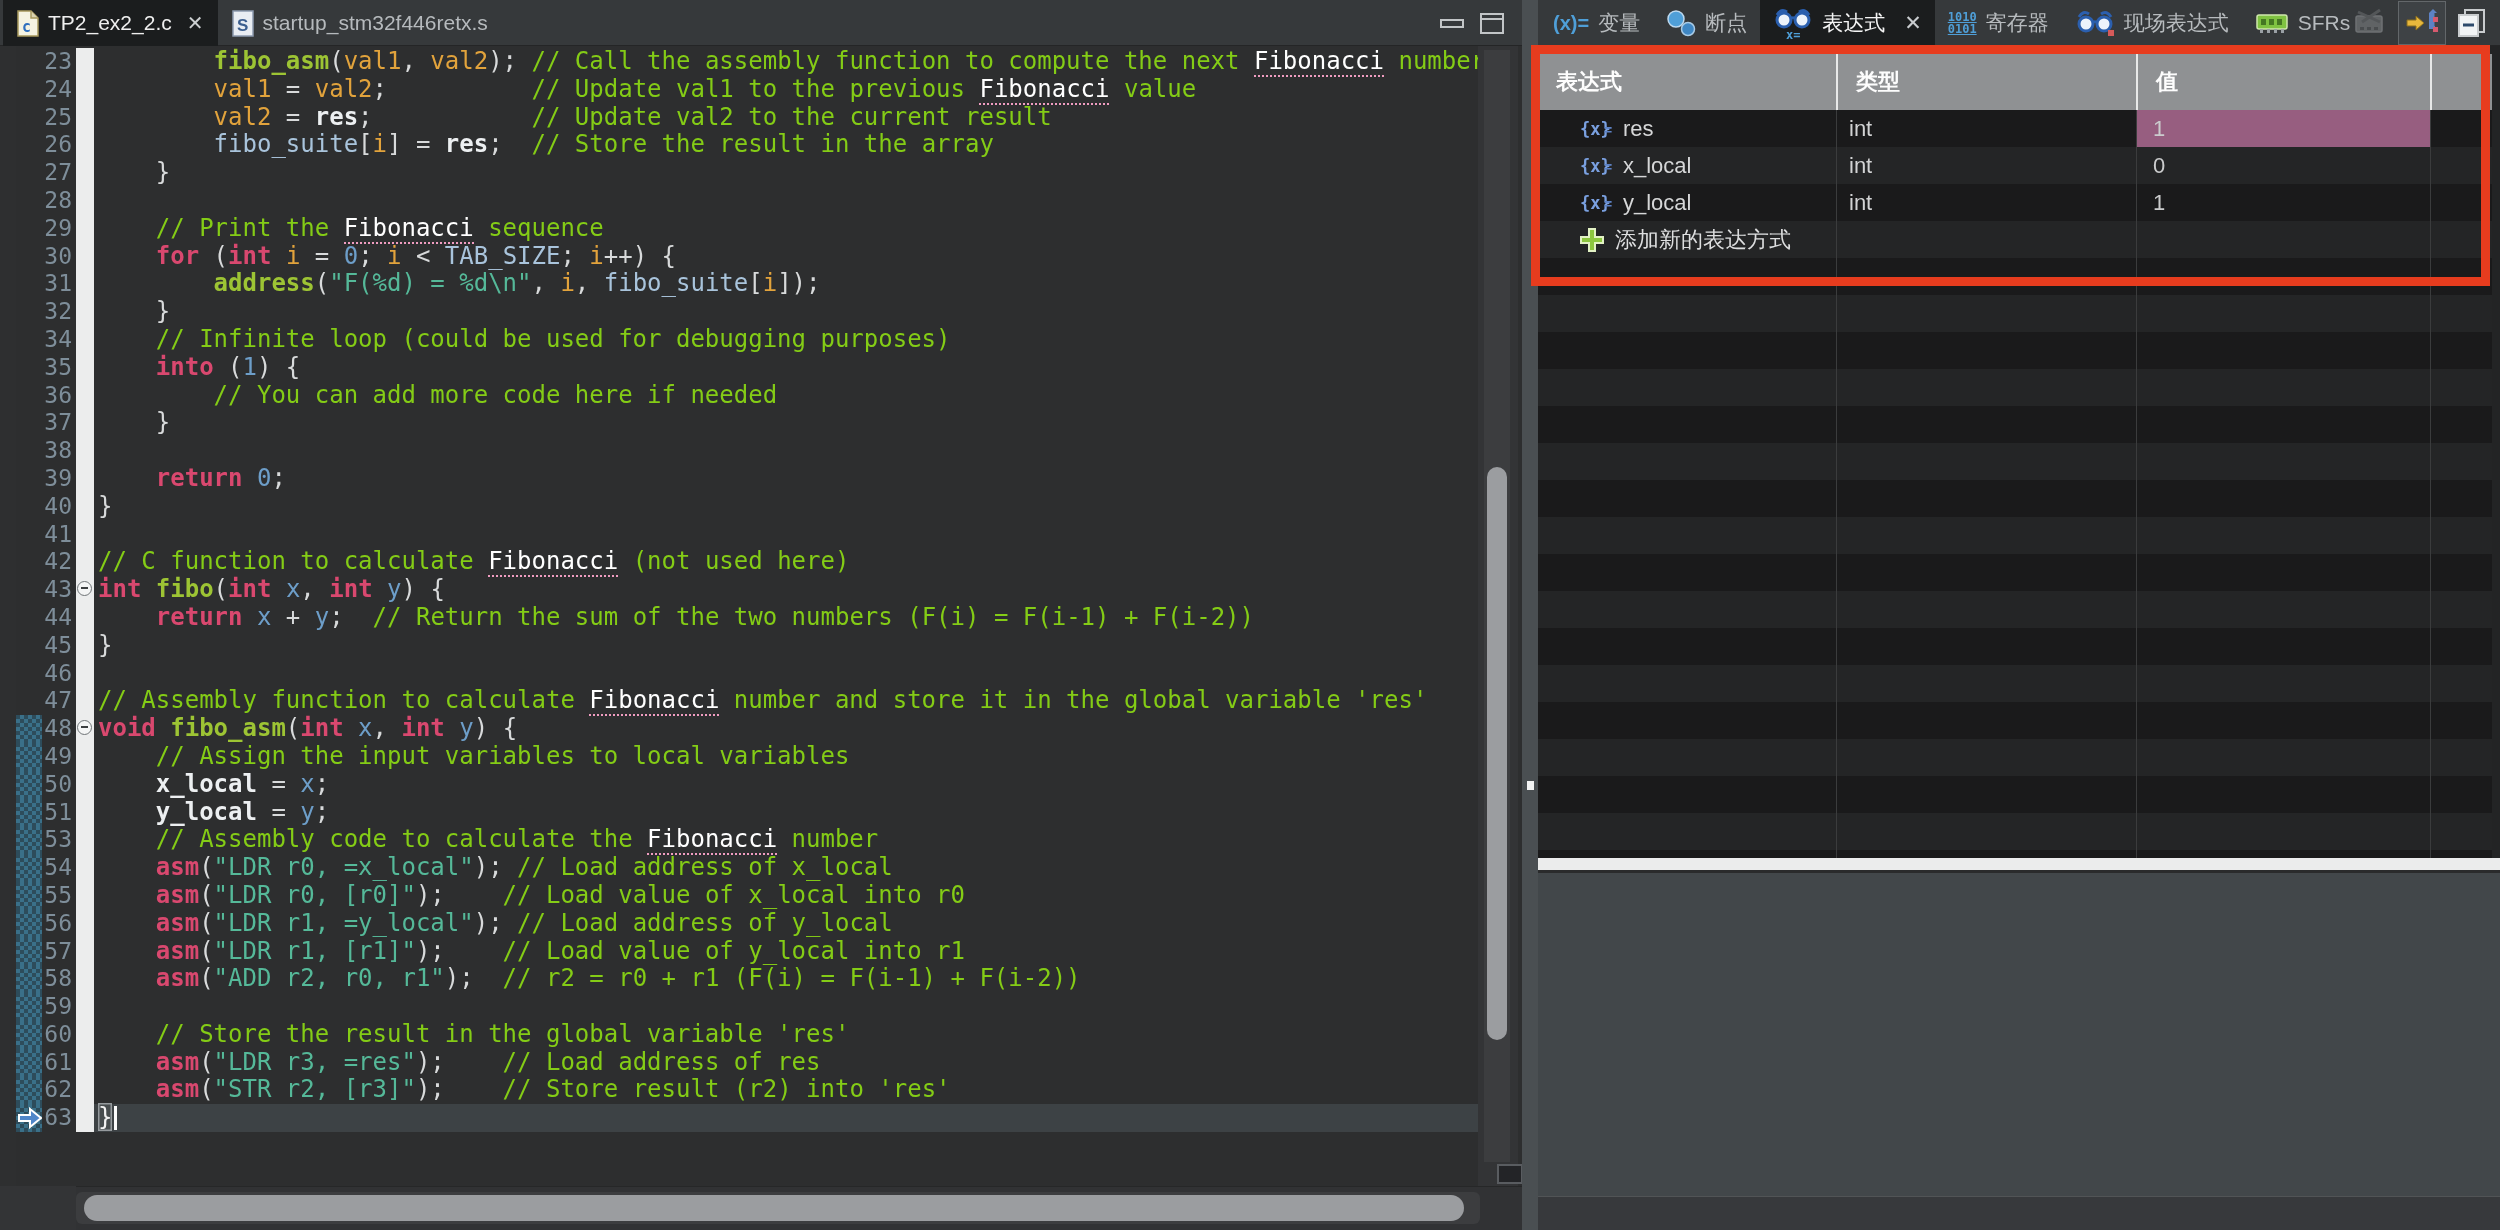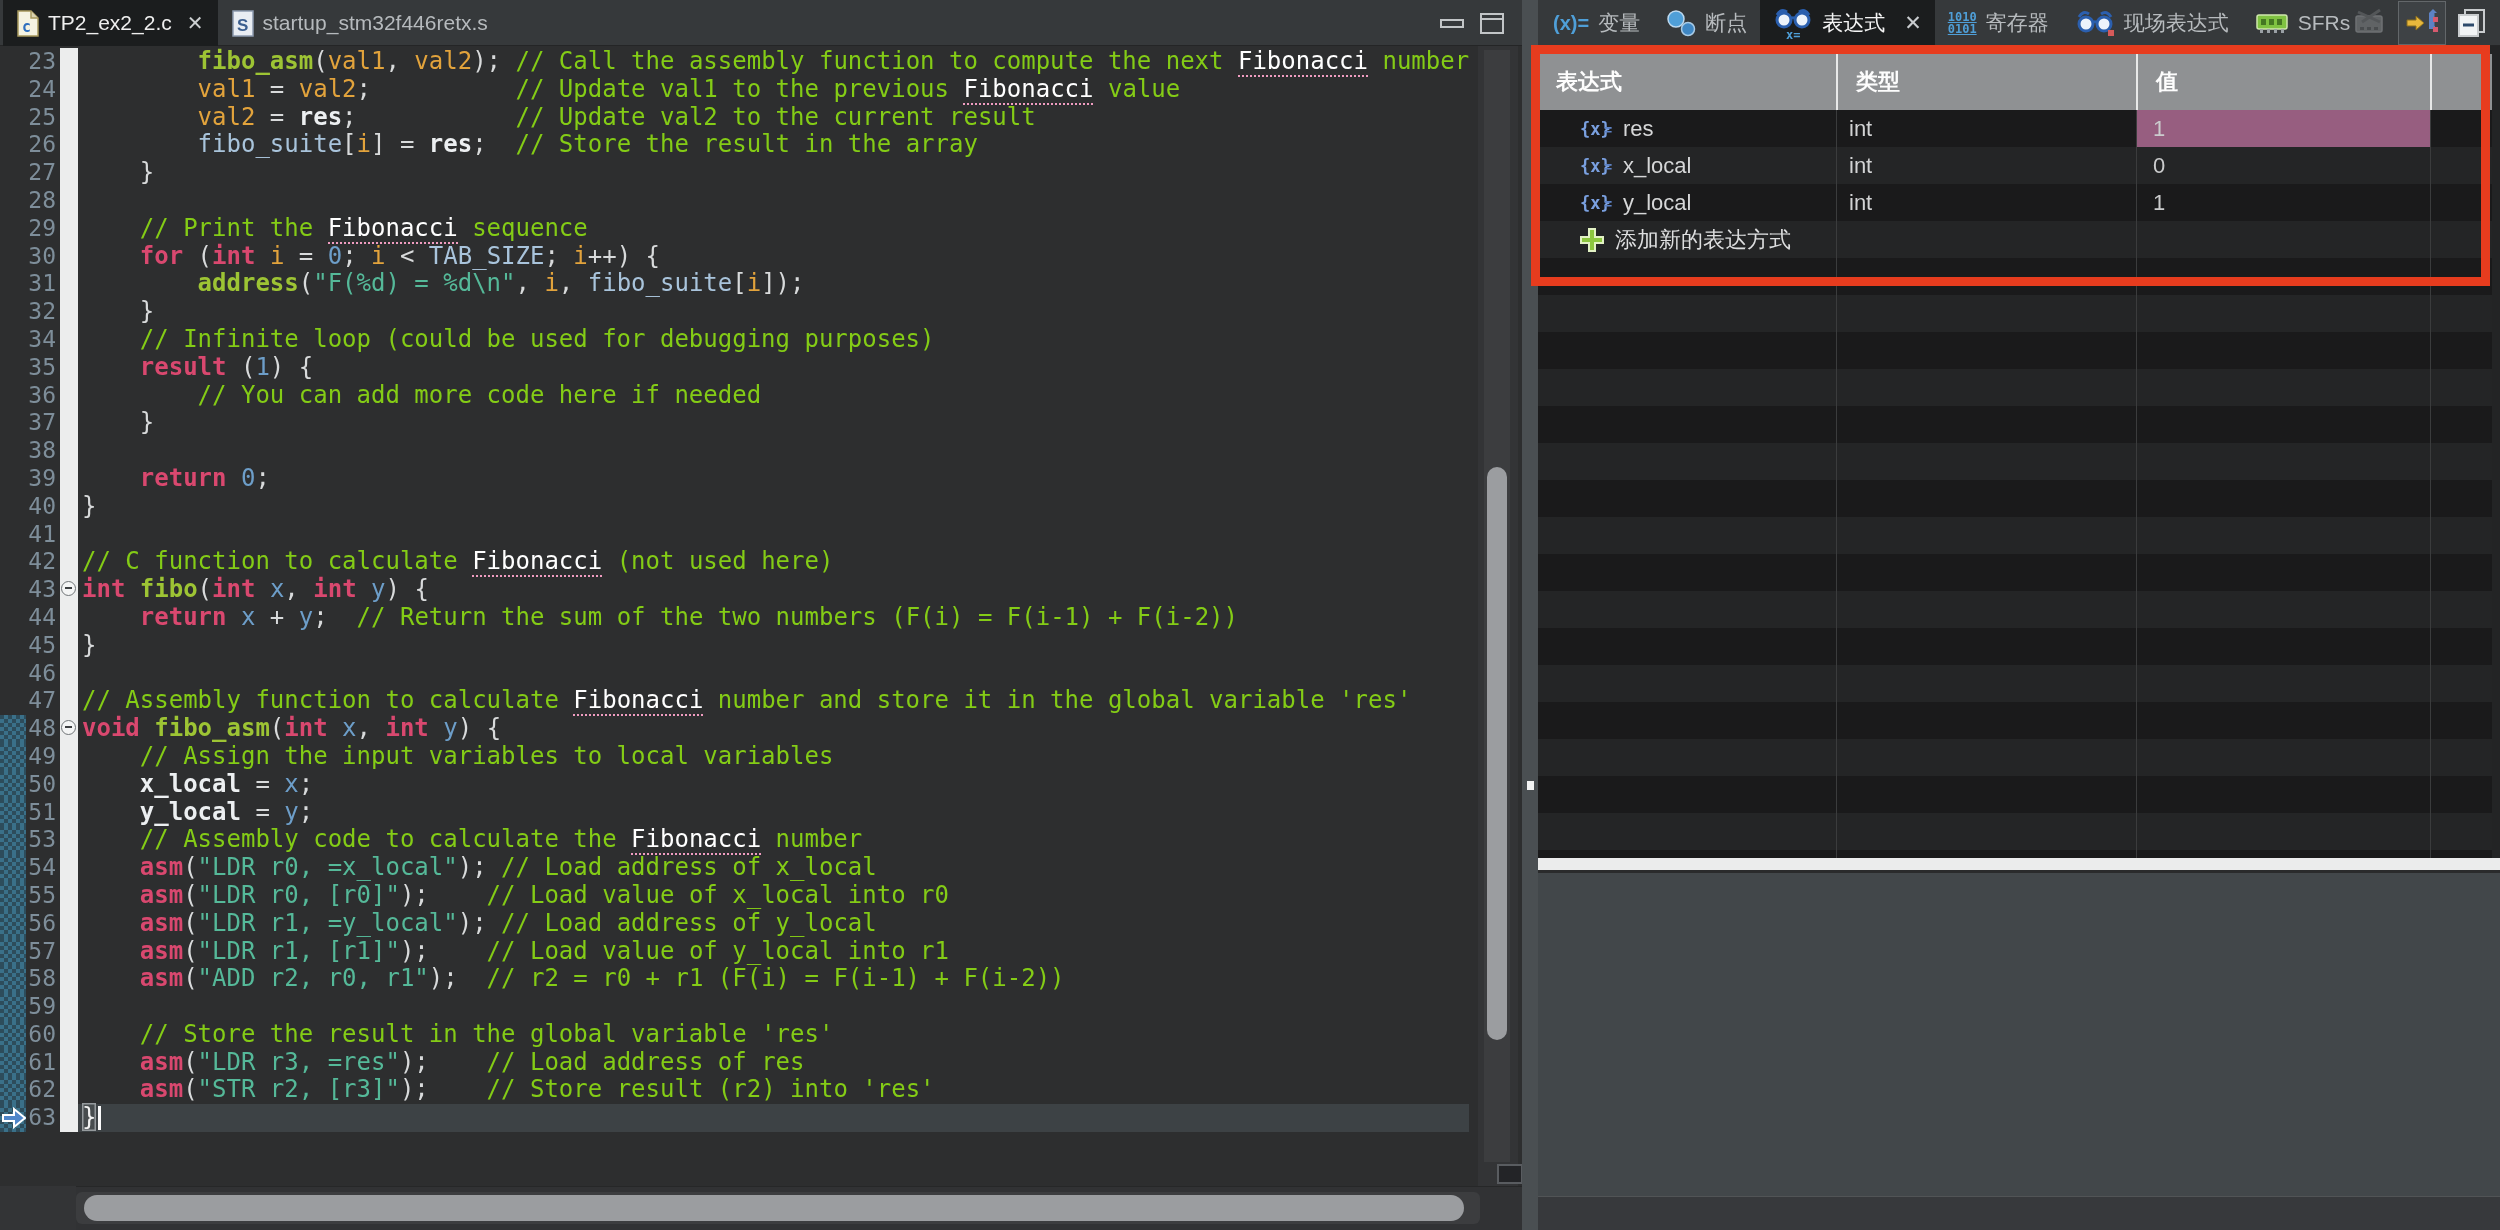--- a/index.html
+++ b/index.html
@@ -29,21 +29,21 @@
   .glyph-blue { color:#4f9fd8; font-weight:bold; font-size:20px; }
   .bin { display:flex; flex-direction:column; color:#4f9fd8; font-size:12px; line-height:12px;
          font-weight:bold; font-family:"DejaVu Sans Mono",monospace; }
 
   .rtoolbar { position:absolute; top:1px; height:44px; display:flex; align-items:center; gap:10px; }
   .tbtn { height:44px; display:flex; align-items:center; justify-content:center; }
   .tbtn.sel { border:1.5px solid #63676a; background:#3e4245; width:48px; }
   .tbtn.dis { opacity:.5; }
 
   
-  #editor { position:absolute; left:0; top:46px; width:1750px; height:1140px; background:#2d2e2f;
+  #editor { position:absolute; left:16px; top:46px; width:1750px; height:1140px; background:#2d2e2f;
             overflow:hidden;padding-left:20px; }
   #lines { position:absolute; left:0; top:2px; }
   .line { display:flex; height:27.8px; align-items:center; }
   .m { width:26px; align-self:stretch; position:relative; flex:none; }
   .m.band { background:#34607421;
             background-color:#34607400; }
   .m.band { background-color:#2d4c5b;
     background-image:linear-gradient(45deg,#3a7089 25%,transparent 25%,transparent 75%,#3a7089 75%),
                      linear-gradient(45deg,#3a7089 25%,transparent 25%,transparent 75%,#3a7089 75%);
     background-size:8px 8px; background-position:0 0,4px 4px; }
@@ -308,21 +308,21 @@
         <div class="line">
           <div class="m"></div>
           <div class="ln">34</div>
           <div class="fold"></div>
           <pre class="codecell"><span class="tk-p">    </span><span class="tk-c">// Infinite loop (could be used for debugging purposes)</span></pre>
         </div>
         <div class="line">
           <div class="m"></div>
           <div class="ln">35</div>
           <div class="fold"></div>
-          <pre class="codecell"><span class="tk-p">    </span><span class="tk-k">result</span><span class="tk-p"> (</span><span class="tk-n">1</span><span class="tk-p">) {</span></pre>
+          <pre class="codecell"><span class="tk-p">    </span><span class="tk-k">into</span><span class="tk-p"> (</span><span class="tk-n">1</span><span class="tk-p">) {</span></pre>
         </div>
         <div class="line">
           <div class="m"></div>
           <div class="ln">36</div>
           <div class="fold"></div>
           <pre class="codecell"><span class="tk-p">        </span><span class="tk-c">// You can add more code here if needed</span></pre>
         </div>
         <div class="line">
           <div class="m"></div>
           <div class="ln">37</div>

